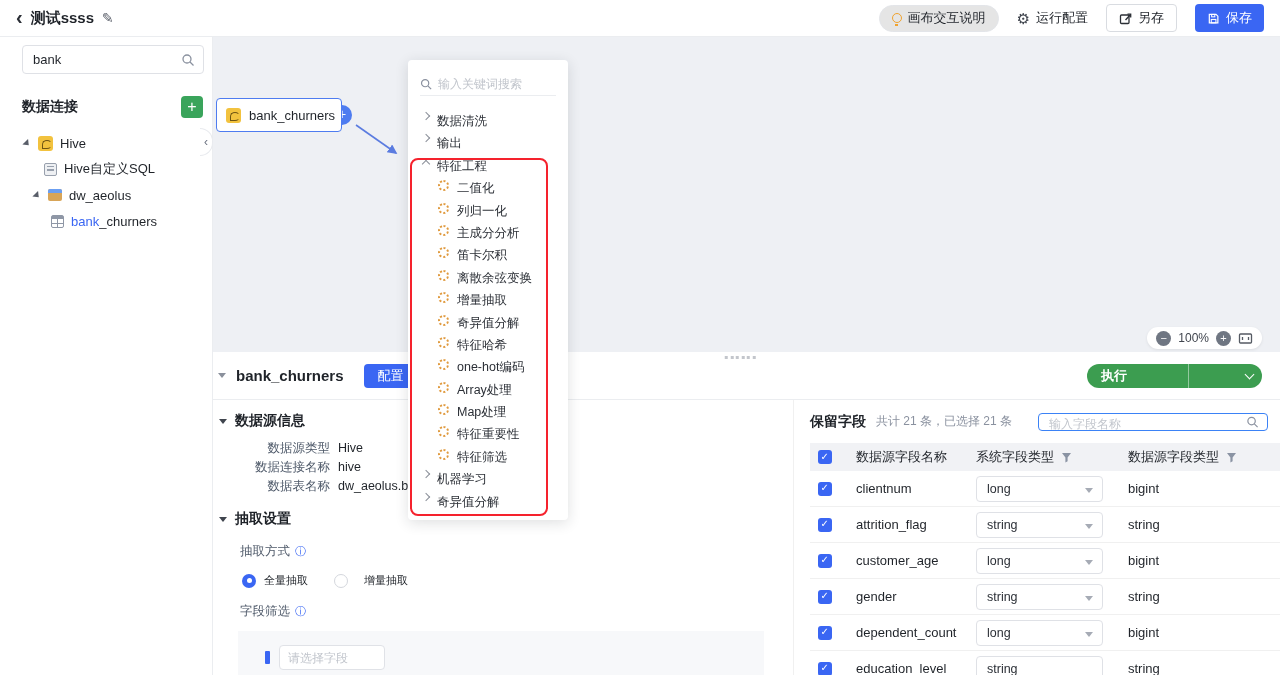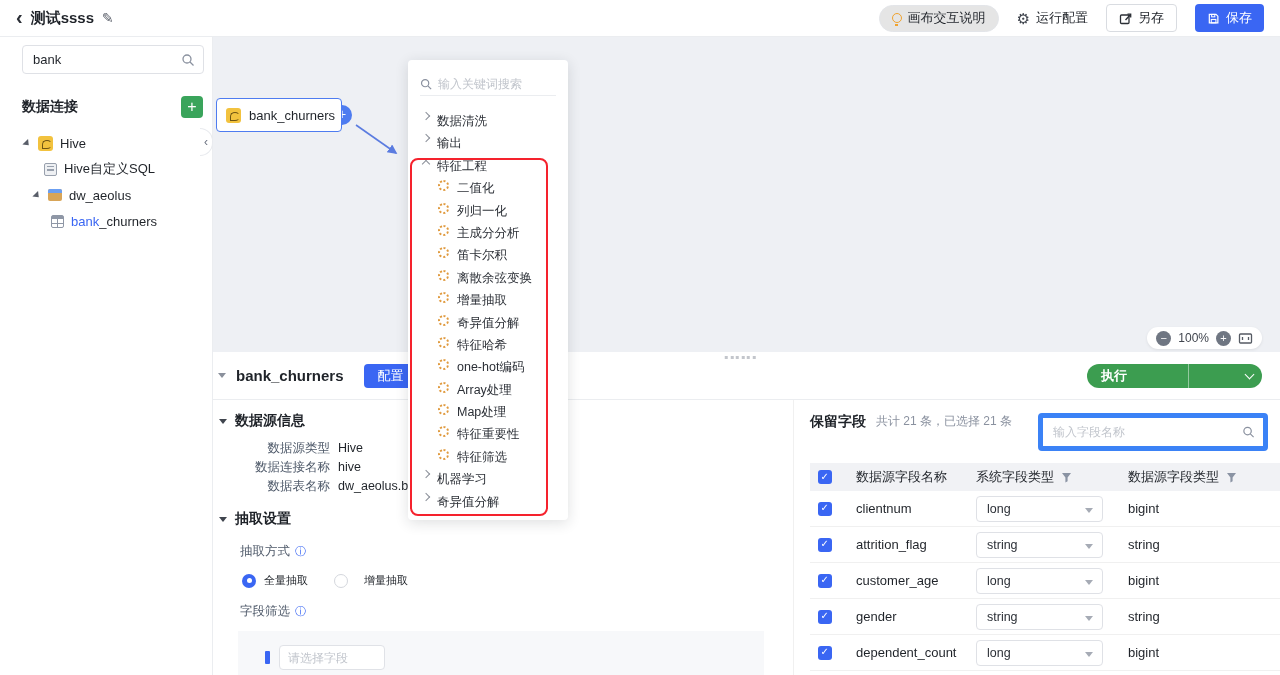--- a/index.html
+++ b/index.html
@@ -102,21 +102,21 @@
   .drag-row { display:flex; align-items:center; gap:9px; margin-left:17px; margin-top:5px; }
   .drag-bar { width:5px; height:13px; background:#3a66f3; border-radius:1px; cursor:grab; }
   .field-input { width:106px; height:25px; border:1px solid #e0e2e7; border-radius:4px; background:#fff; font-size:12px; padding:0 8px; color:#1f2329; outline:none; font-family:inherit; }
   .field-input::placeholder { color:#c1c5cc; }
 
   
   .right-pane { flex:1; overflow:hidden; position:relative; padding-top:7px; }
   .rp-head { display:flex; align-items:flex-start; padding:6px 12px 0 16px; }
   .rp-title { font-size:14px; font-weight:bold; color:#1f2329; }
   .rp-summary { color:#8a919f; font-size:12px; margin-left:10px; flex:1; }
-  .rp-search { position:relative; width:230px; height:38px; border:5px solid #3b82f6; border-radius:4px; background:#fff; }
+  .rp-search { position:relative; width:230px; height:18px; border:1px solid #3b82f6; border-radius:4px; background:#fff; }
   .rp-search input { width:100%; height:100%; border:none; outline:none; background:transparent; padding:0 28px 0 10px; font-size:12px; color:#1f2329; font-family:inherit; }
   .rp-search input::placeholder, .searchbox input::placeholder { color:#c1c5cc; }
   .tbl { margin:12px 0 0 16px; }
   .throw { display:flex; align-items:center; height:28px; background:#f1f2f5; font-size:13px; color:#1f2329; padding-left:8px; }
   .ftrow { display:flex; align-items:center; height:36px; border-bottom:1px solid #f0f0f0; font-size:13px; color:#1f2329; padding-left:8px; }
   .c-check { width:38px; display:flex; align-items:center; }
   .c-name { width:120px; }
   .c-sys { width:152px; display:flex; align-items:center; gap:7px; }
   .c-src { flex:1; display:flex; align-items:center; gap:7px; }
   .checkbox { width:14px; height:14px; background:#3a66f3; border-radius:3px; position:relative; cursor:pointer; }

